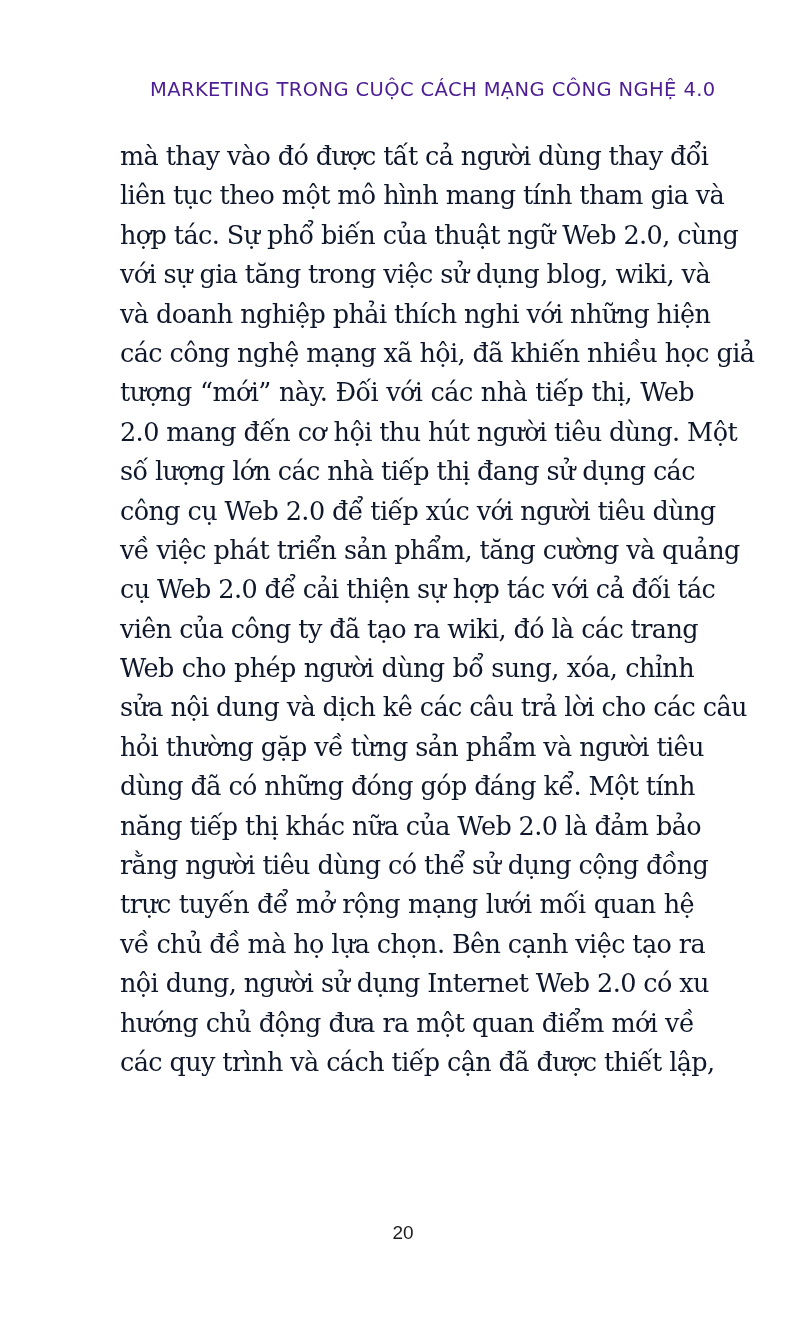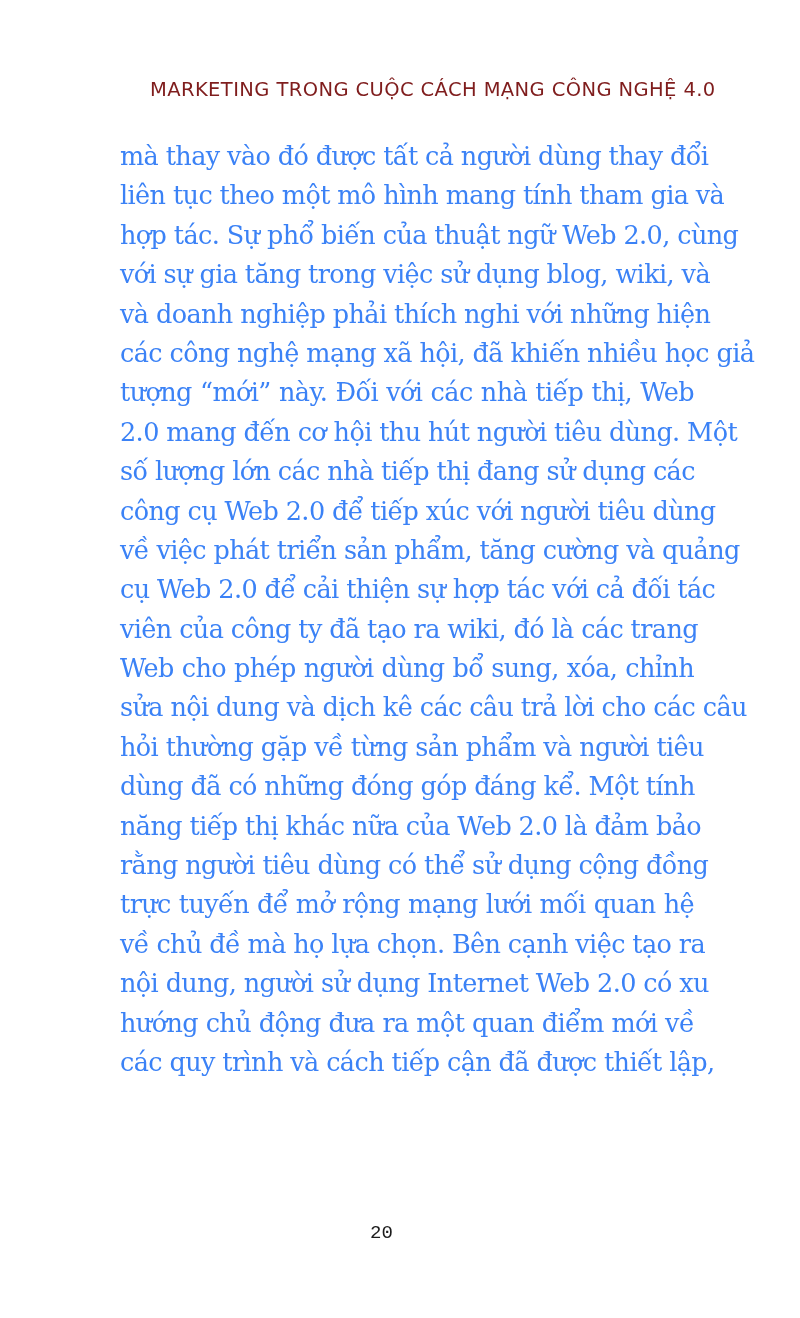--- a/index.html
+++ b/index.html
@@ -16,47 +16,48 @@
     }
     .running-header {
       position: absolute;
       top: 78px;
       left: 150px;
       width: 545px;
       text-align: right;
       font-family: "DejaVu Sans", sans-serif;
       font-size: 19.5px;
       letter-spacing: 0.4px;
-      color: #7f1d1d;
+      color: #4c1d95;
       white-space: nowrap;
     }
     .body-text {
       position: absolute;
       top: 137px;
       left: 120px;
       width: 574px;
       font-family: "DejaVu Serif", serif;
       font-size: 25.5px;
-      color: #3b82f6;
+      color: #0f172a;
     }
     .line {
       display: block;
       height: 39.4px;
       line-height: 39.4px;
       white-space: nowrap;
       text-align: justify;
       text-align-last: justify;
       letter-spacing: -0.6px;
     }
     .page-number {
       position: absolute;
       top: 1222px;
       left: 370px;
       width: 66px;
-      font-family: Liberation Mono, monospace;
+      text-align: center;
+      font-family: Liberation Sans, sans-serif;
       font-size: 19px;
       color: #1c1c1c;
     }
   </style>
 </head>
 <body>
 
 <div>
   <div class="running-header">MARKETING TRONG CUỘC CÁCH MẠNG CÔNG NGHỆ 4.0</div>
 

